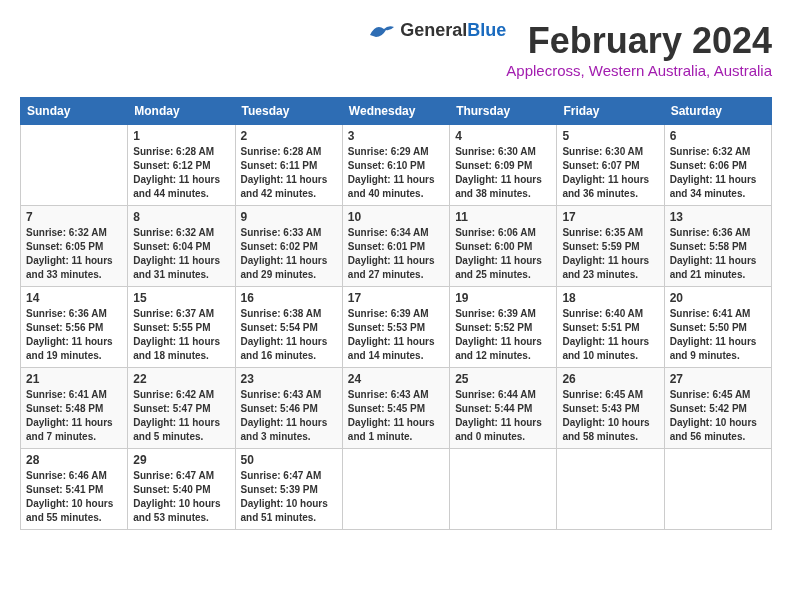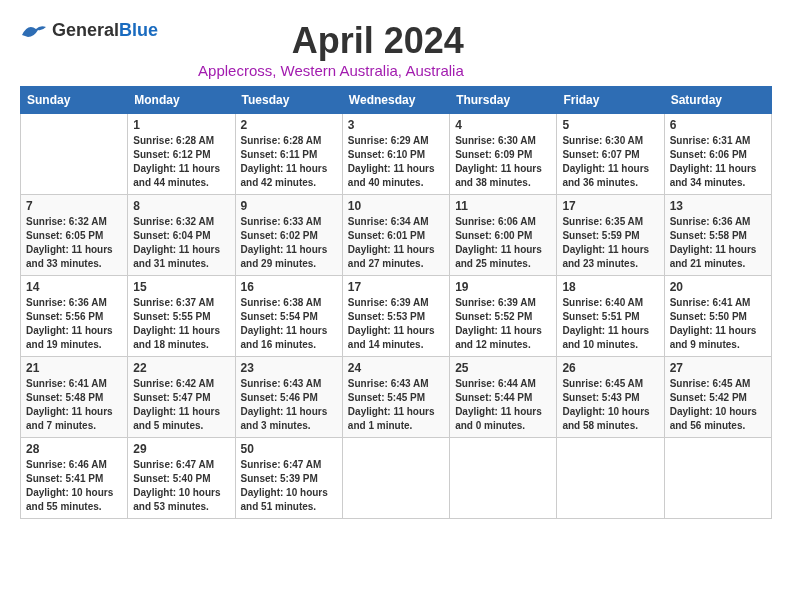--- a/index.html
+++ b/index.html
@@ -5,24 +5,23 @@
     * { box-sizing: border-box; margin: 0; padding: 0; }
     body {
       font-family: Arial, sans-serif;
       background: #fff;
       width: 792px;
       min-height: 612px;
       padding: 20px;
     }
     .header-area {
       display: flex;
-      justify-content: flex-start;
+      justify-content: flex-end;
       align-items: flex-start;
-      margin-bottom: 7px;
-      gap: 40px;
+      margin-bottom: 18px;
     }
     .logo {
       display: flex;
       align-items: center;
       gap: 4px;
     }
     .logo-text-general {
       font-size: 18px;
       font-weight: bold;
       color: #333;
@@ -94,21 +93,21 @@
 <div class="header-area">
   <div class="logo">
     <svg class="logo-bird" viewBox="0 0 28 20" xmlns="http://www.w3.org/2000/svg">
       <path d="M2,14 Q8,2 16,8 Q20,4 26,6 Q22,10 18,9 Q14,16 8,16 Z" fill="#2e6db4"></path>
     </svg>
     <div>
       <span class="logo-text-general">General</span><span class="logo-text-blue">Blue</span>
     </div>
   </div>
   <div class="title-area">
-    <div class="month-title">April 2024</div>
+    <div class="month-title">February 2024</div>
     <div class="subtitle">Applecross, Western Australia, Australia</div>
   </div>
 </div>
 
 <table>
   <thead>
     <tr>
     <th>Sunday</th>
         <th>Monday</th>
         <th>Tuesday</th>
@@ -151,21 +150,21 @@
         </td>
         <td>
           <div class="day-number">5</div>
           <div class="day-info">Sunrise: 6:30 AM
 Sunset: 6:07 PM
 Daylight: 11 hours
 and 36 minutes.</div>
         </td>
         <td>
           <div class="day-number">6</div>
-          <div class="day-info">Sunrise: 6:31 AM
+          <div class="day-info">Sunrise: 6:32 AM
 Sunset: 6:06 PM
 Daylight: 11 hours
 and 34 minutes.</div>
         </td>
       </tr>
       <tr>
         <td>
           <div class="day-number">7</div>
           <div class="day-info">Sunrise: 6:32 AM
 Sunset: 6:05 PM

